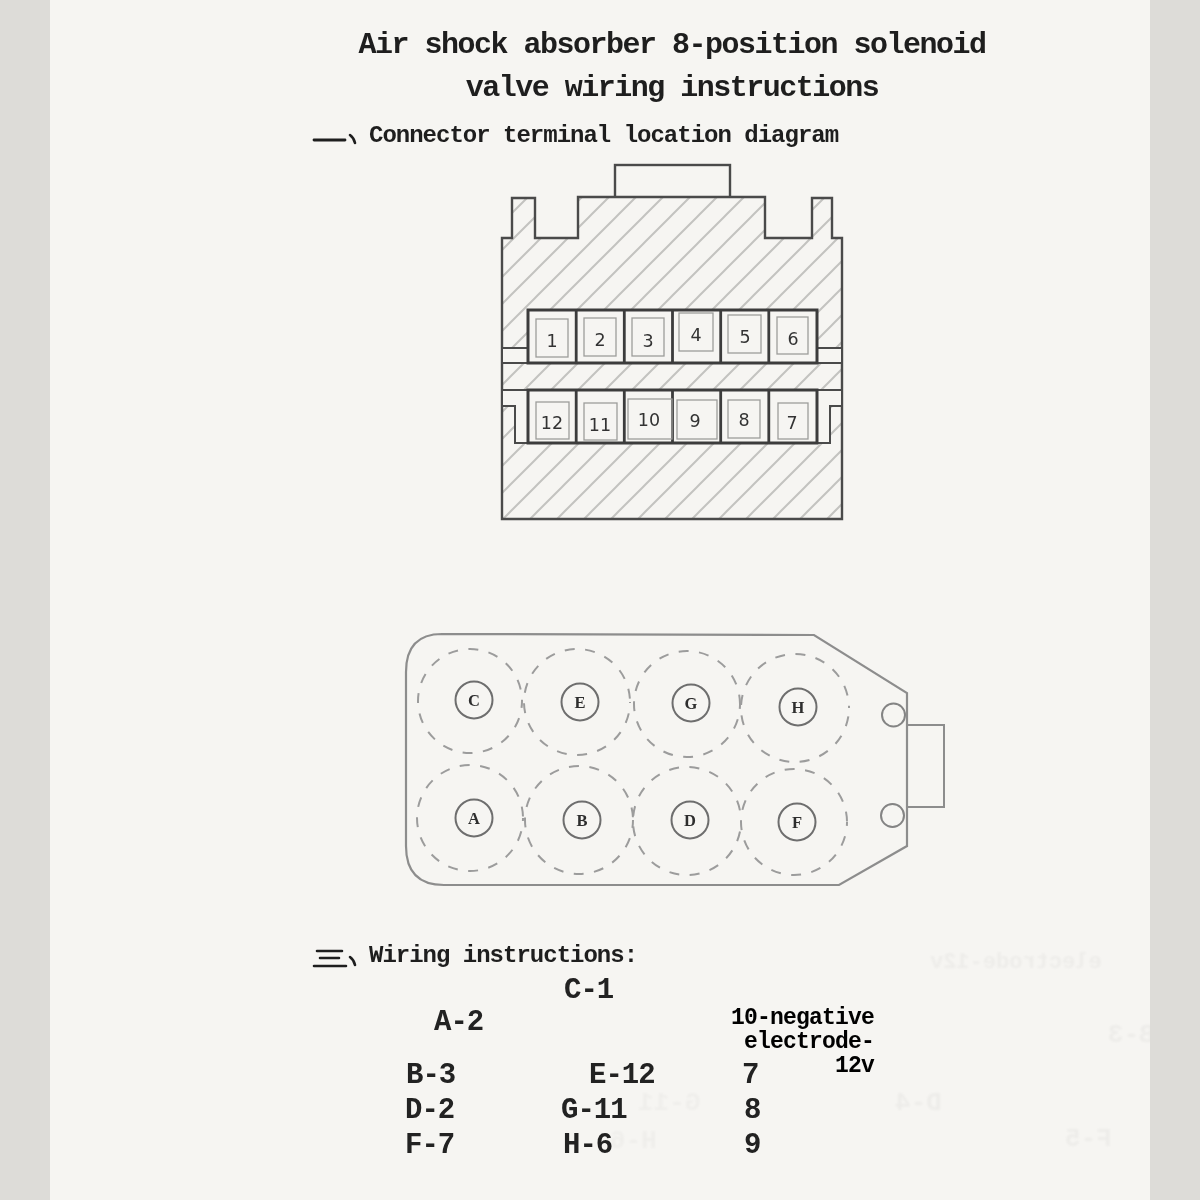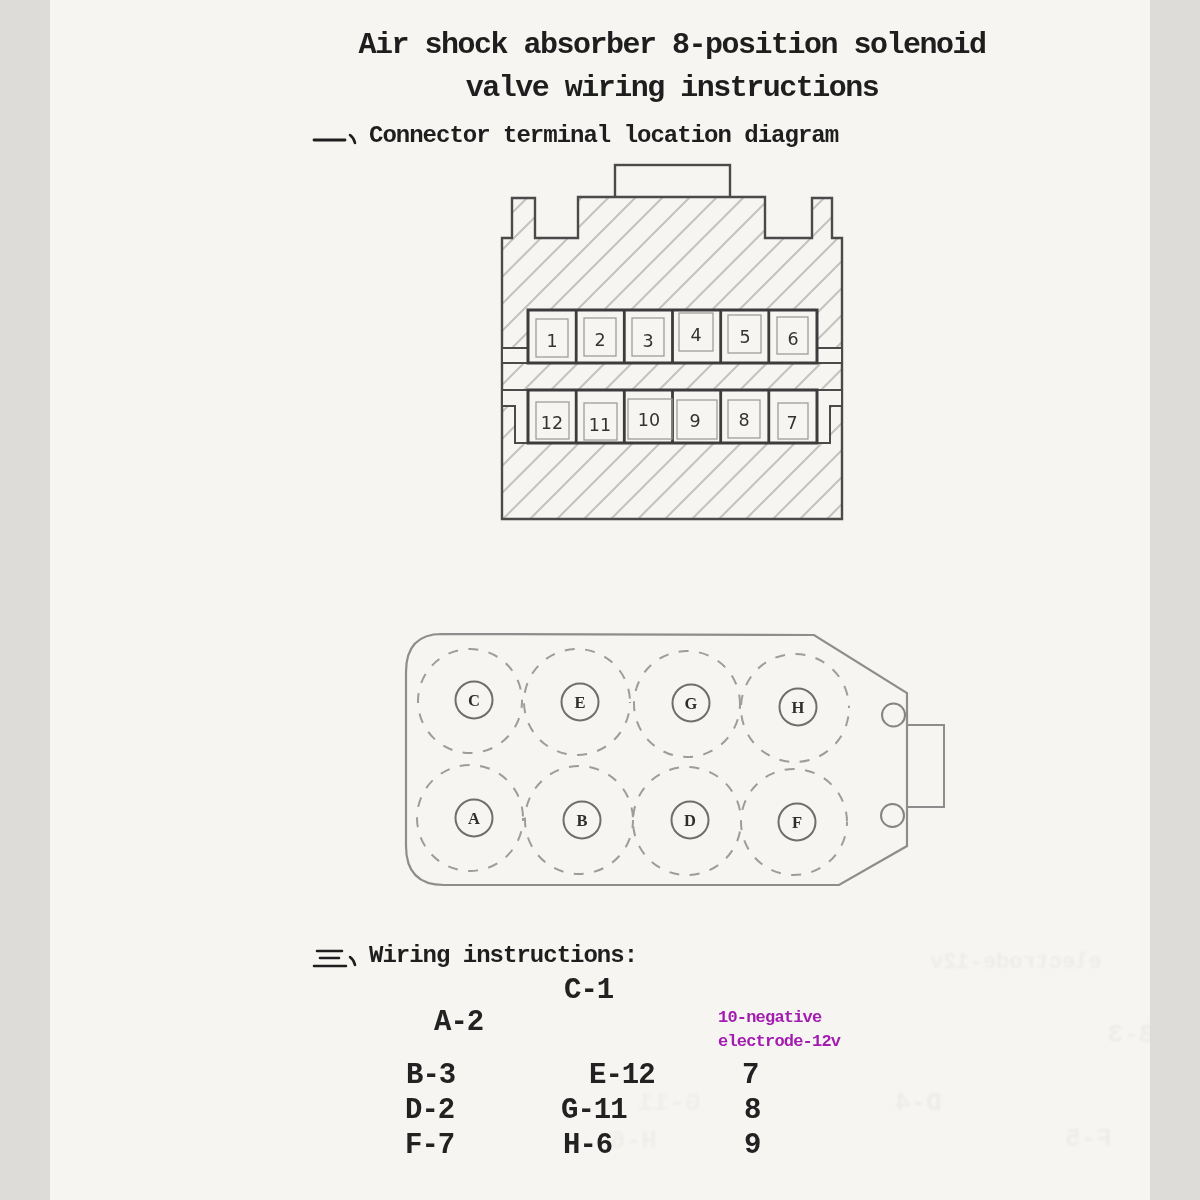--- a/index.html
+++ b/index.html
@@ -18,22 +18,22 @@
     position:absolute; display:flex; align-items:center; gap:11px;
     font-size:24px; font-weight:bold; letter-spacing:-1px; color:#1e1e1e;
     line-height:30px; white-space:nowrap;
   }
   .sec svg { display:block; margin-top:3px; }
   .wp {
     position:absolute; font-size:29px; font-weight:bold;
     letter-spacing:-1px; line-height:29px; color:#222; white-space:nowrap;
   }
   .wnote {
-    position:absolute; width:156px; text-align:left; font-size:17px;
-    line-height:24px; letter-spacing:-0.8px; font-weight:bold; color:#a21caf;
+    position:absolute; width:156px; text-align:right; font-size:23px;
+    line-height:24px; letter-spacing:-0.8px; font-weight:bold; color:#000000;
   }
   .ghost {
     position:absolute; transform:scaleX(-1); opacity:0.05;
     filter:blur(1px); font-size:26px; font-weight:bold; color:#555;
     white-space:nowrap; pointer-events:none;
   }
   svg text { user-select:none; }
 </style>
 </head>
 <body>

